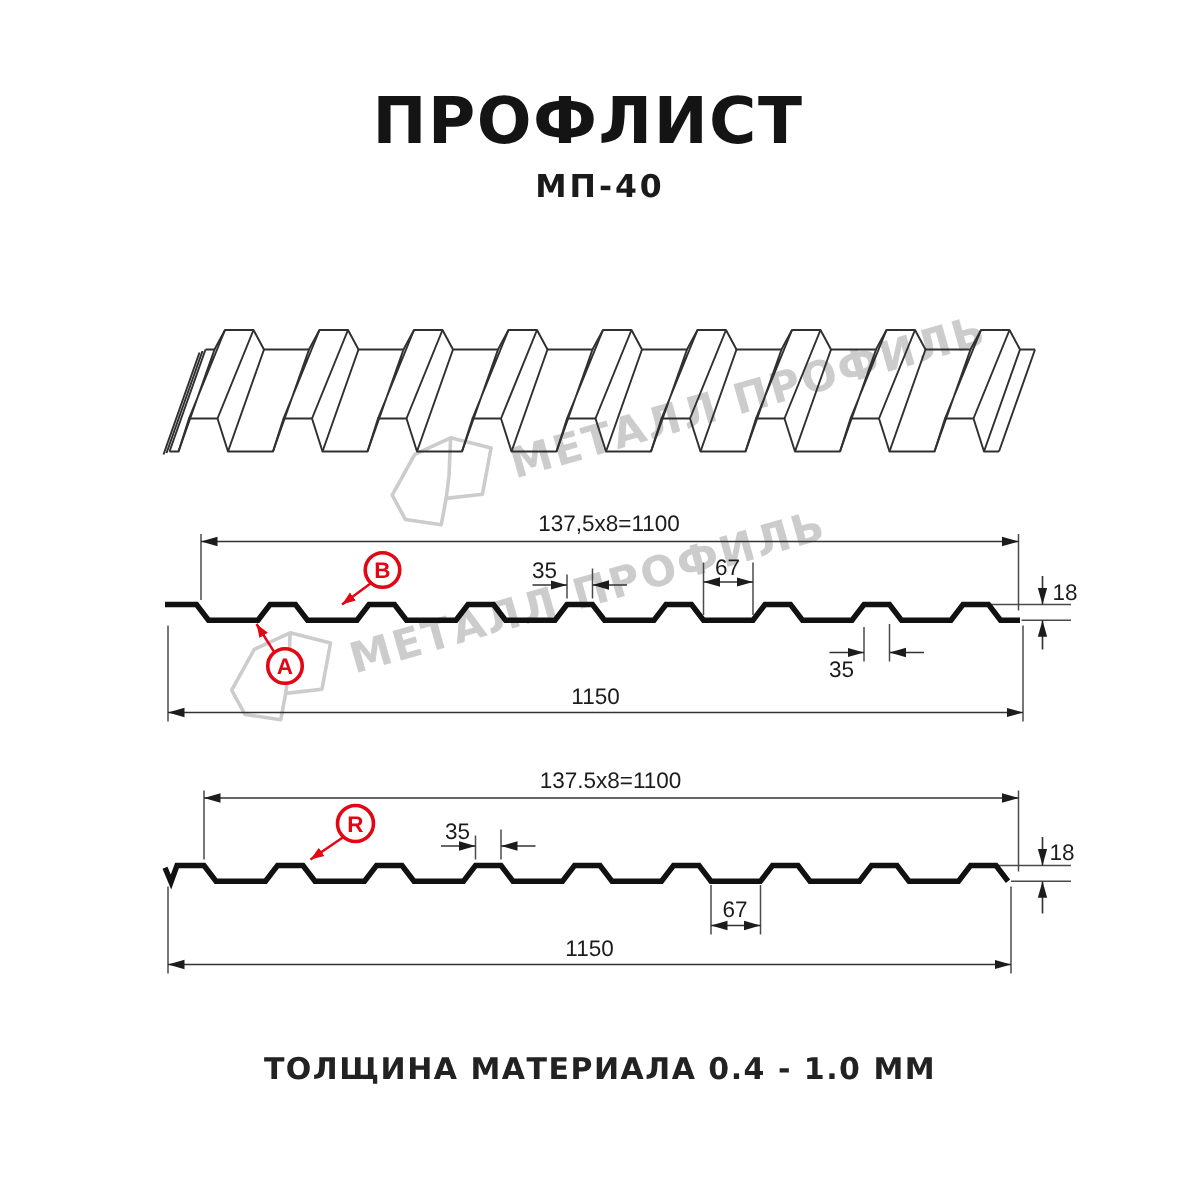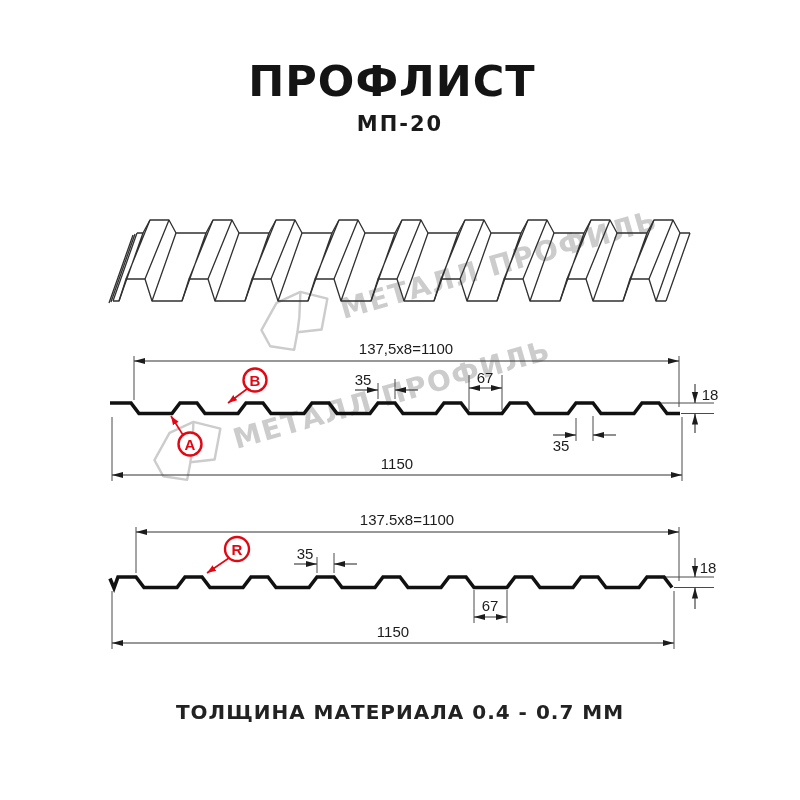--- a/index.html
+++ b/index.html
@@ -36,22 +36,22 @@
   .wm-text{
     font-family:"DejaVu Sans","Liberation Sans",sans-serif;
     font-size:28px;font-weight:bold;letter-spacing:1.5px;fill:#cccccc;
   }
   .wm-logo{stroke:#cccccc;stroke-width:2.4;fill:none;stroke-linejoin:round;}
 </style>
 </head>
 <body>
 
 <div class="abs page-title">ПРОФЛИСТ</div>
-<div class="abs page-subtitle">МП-20</div>
-<div class="abs footer-note">ТОЛЩИНА МАТЕРИАЛА 0.4 - 0.7 ММ</div>
+<div class="abs page-subtitle">МП-40</div>
+<div class="abs footer-note">ТОЛЩИНА МАТЕРИАЛА 0.4 - 1.0 ММ</div>
 
 <svg width="800" height="800" viewBox="0 0 800 800">
   <defs>
     <marker id="arrB" orient="auto-start-reverse" markerWidth="12" markerHeight="9" refX="11" refY="4.5" markerUnits="userSpaceOnUse">
       <path d="M0,1.4 L11,4.5 L0,7.6 Z" fill="#1c1c1c"></path>
     </marker>
     <marker id="arrR" orient="auto-start-reverse" markerWidth="11" markerHeight="9" refX="9" refY="4.5" markerUnits="userSpaceOnUse">
       <path d="M0,1.2 L9,4.5 L0,7.8 Z" fill="#e30613"></path>
     </marker>
   </defs>

